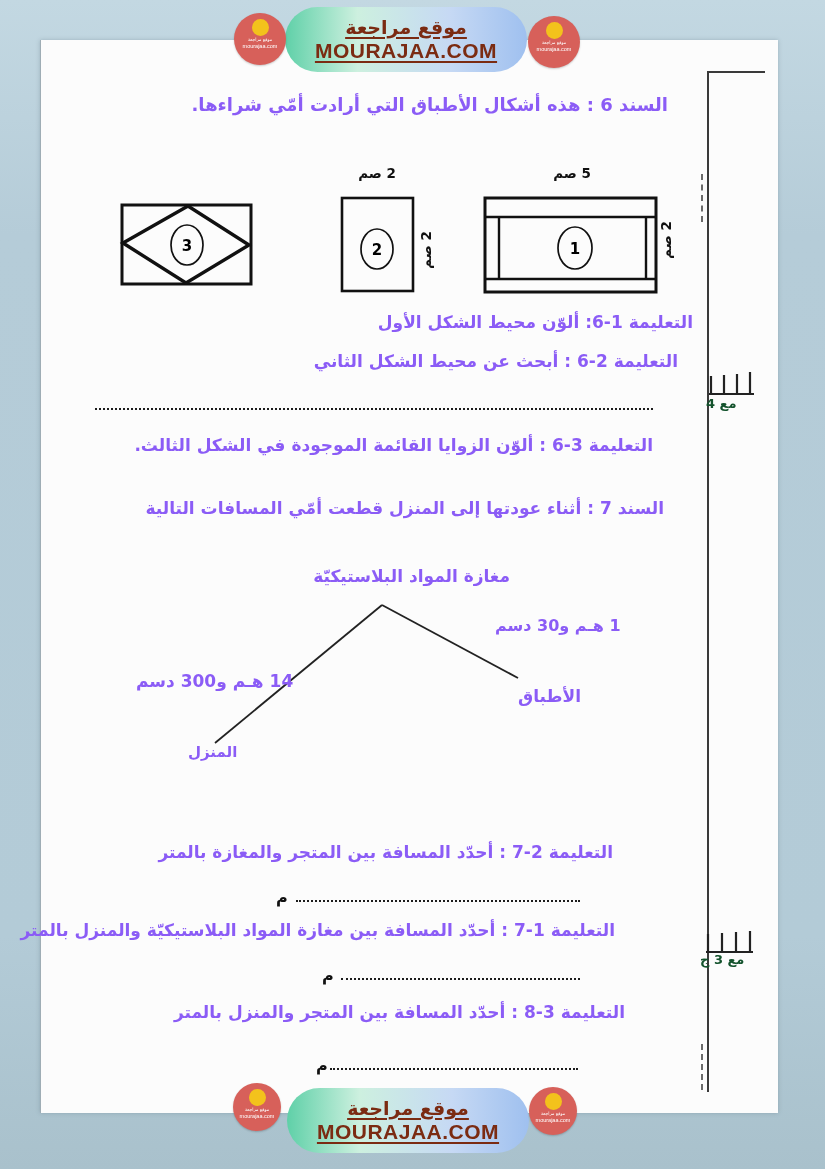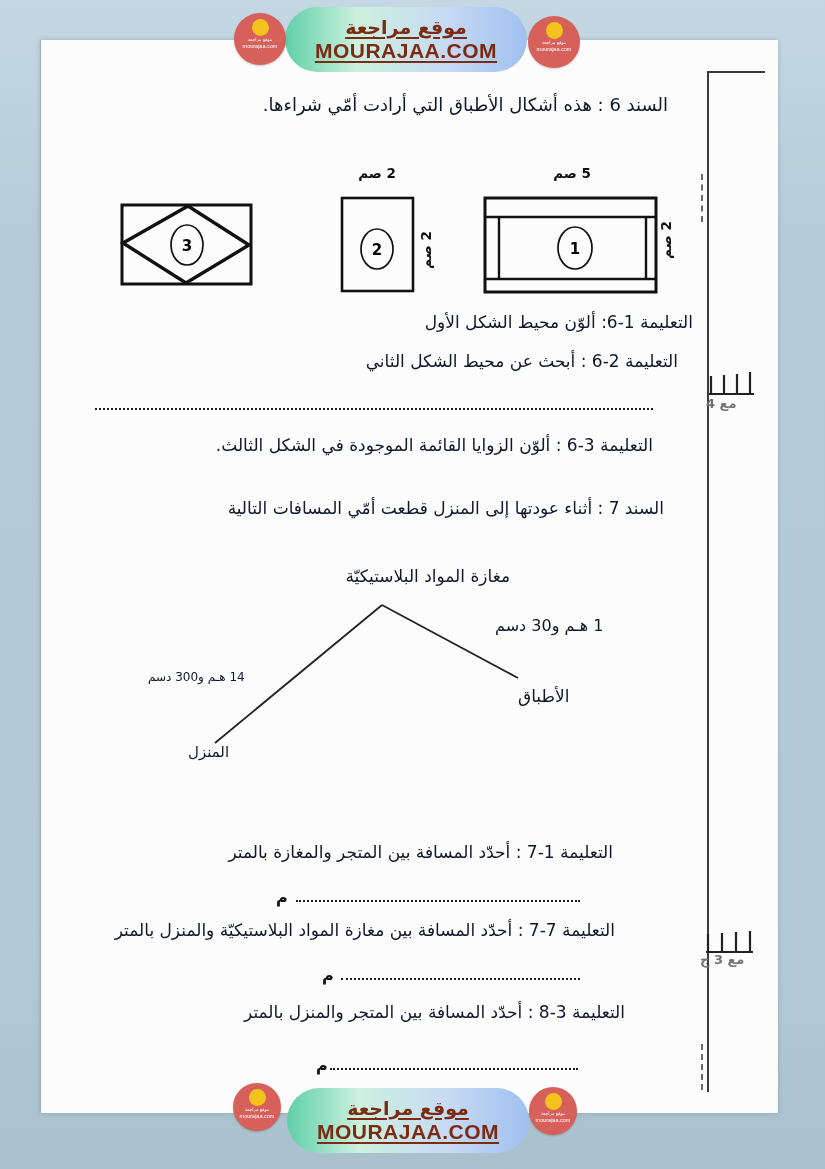--- a/index.html
+++ b/index.html
@@ -33,33 +33,33 @@
     width:52px;height:52px;border-radius:50%;background:#d7605a;
     display:flex;flex-direction:column;align-items:center;justify-content:flex-start;
     box-shadow:0 1px 2px rgba(0,0,0,.2);
   }
   .logo .ball{width:17px;height:17px;border-radius:50%;background:#f3c21c;margin-top:6px;
     display:flex;align-items:center;justify-content:center;font-size:7px;color:#8a4b10;}
   .logo .l-ar{font-size:4.5px;color:#ffffff;direction:rtl;margin-top:2px;line-height:1;}
   .logo .l-en{font-size:5.5px;color:#ffffff;font-family:"Liberation Sans",sans-serif;line-height:1.2;}
   
   .txt{
-    direction:rtl;font-weight:400;color:#0f172a;font-size:17px;line-height:1.45;white-space:nowrap;
+    direction:rtl;font-weight:700;color:#8b5cf6;font-size:17px;line-height:1.45;white-space:nowrap;
   }
   .dim{font-size:13.5px;font-weight:700;color:#111;direction:rtl;text-align:center;white-space:nowrap;}
   .rot{transform:rotate(-90deg);transform-origin:center center;}
   .sep{border-top:2px dotted #1c1c1c;height:0;}
   .ansline{display:flex;align-items:flex-end;}
   .ansline .unit{font-size:16px;font-weight:700;color:#111;line-height:1;}
   .ansline .leader{flex:1;border-bottom:2.2px dotted #1c1c1c;height:0;margin:0 0 4px 0;}
   .ml6{margin-left:6px;}
   .fold-line{width:2px;background:#3a3a3a;}
   .fold-top{height:2px;background:#3a3a3a;}
   .fold-dash{width:0;border-left:2px dashed #6a6a6a;}
-  .sidelabel{font-size:13px;font-weight:700;color:#737373;direction:rtl;white-space:nowrap;}
+  .sidelabel{font-size:13px;font-weight:700;color:#14532d;direction:rtl;white-space:nowrap;}
 </style>
 </head>
 <body>
 
 <div class="abs page"></div>
 
 <div class="abs fold-line" style="left:707px;top:72px;height:1020px;"></div>
 <div class="abs fold-top" style="left:707px;top:71px;width:58px;"></div>
 <div class="abs fold-dash" style="left:701px;top:174px;height:48px;"></div>
 <div class="abs fold-dash" style="left:701px;top:1044px;height:46px;"></div>
@@ -125,31 +125,31 @@
 
 <div class="abs txt" style="right:161px;top:496px;">السند 7 : أثناء عودتها إلى المنزل قطعت أمّي المسافات التالية</div>
 
 <div class="abs txt" style="left:285px;top:564px;width:225px;">مغازة المواد البلاستيكيّة</div>
 <svg class="abs" style="left:130px;top:550px;" width="460" height="240" viewBox="0 0 460 240">
   <line x1="252" y1="55" x2="388" y2="128" stroke="#222" stroke-width="1.8"></line>
   <line x1="252" y1="55" x2="85" y2="193" stroke="#222" stroke-width="1.8"></line>
 </svg>
 <div class="abs txt" style="left:455px;top:614px;font-size:16px;margin-left:40px;">1 هـم و30 دسم</div>
 <div class="abs txt" style="left:518px;top:684px;">الأطباق</div>
-<div class="abs txt" style="left:148px;top:669px;font-size:12px;">14 هـم و300 دسم</div>
+<div class="abs txt" style="left:136px;top:669px;font-size:17px;">14 هـم و300 دسم</div>
 <div class="abs txt" style="left:188px;top:742px;font-size:15px;">المنزل</div>
 
-<div class="abs txt" style="right:212px;top:840px;">التعليمة 1-7 : أحدّد المسافة بين المتجر والمغازة بالمتر</div>
+<div class="abs txt" style="right:212px;top:840px;">التعليمة 2-7 : أحدّد المسافة بين المتجر والمغازة بالمتر</div>
 
 <div class="abs ansline" style="left:270px;top:888px;width:310px;height:18px;">
   <span class="unit ml6">م</span>
   <span class="leader" style="margin-left:8px;"></span>
 </div>
 
-<div class="abs txt" style="right:210px;top:918px;">التعليمة 7-7 : أحدّد المسافة بين مغازة المواد البلاستيكيّة والمنزل بالمتر</div>
+<div class="abs txt" style="right:210px;top:918px;">التعليمة 1-7 : أحدّد المسافة بين مغازة المواد البلاستيكيّة والمنزل بالمتر</div>
 
 <div class="abs ansline" style="left:322px;top:966px;width:258px;height:18px;">
   <span class="unit">م</span>
   <span class="leader" style="margin-left:7px;"></span>
 </div>
 
 <div class="abs txt" style="right:200px;top:1000px;">التعليمة 3-8 : أحدّد المسافة بين المتجر والمنزل بالمتر</div>
 
 <div class="abs ansline" style="left:316px;top:1056px;width:262px;height:18px;">
   <span class="unit">م</span>

